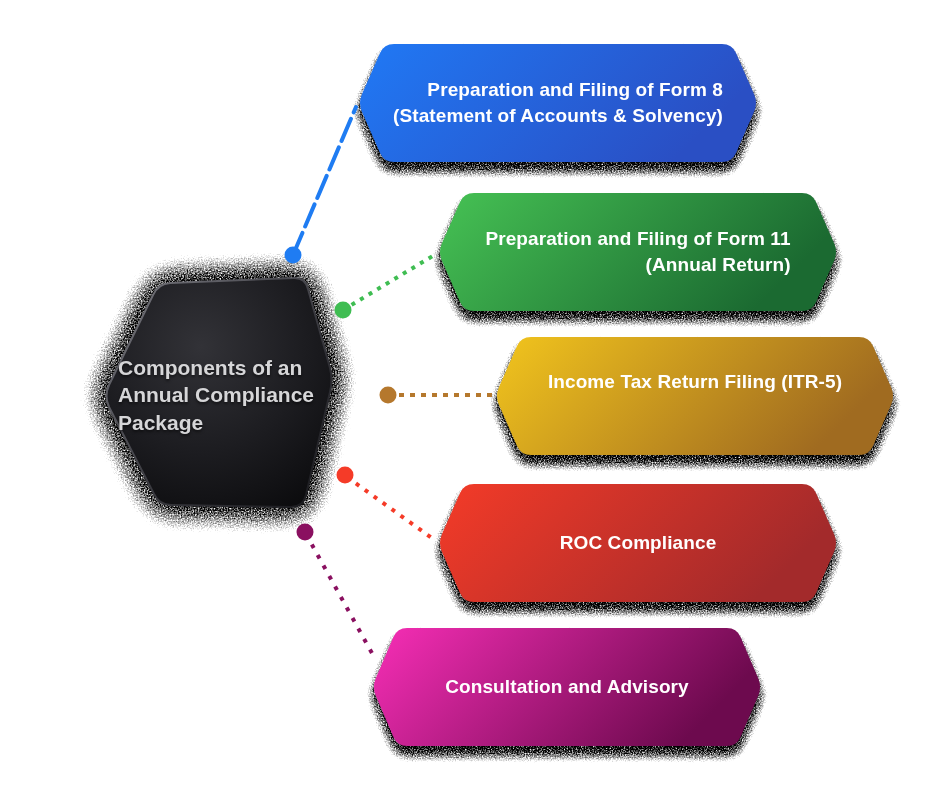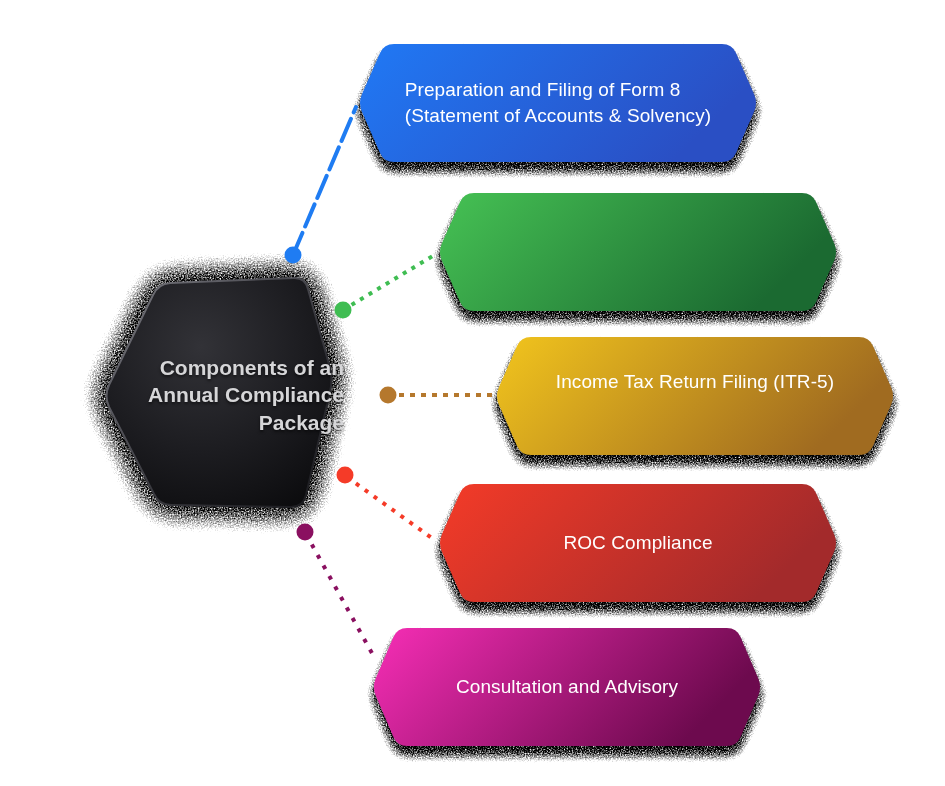--- a/index.html
+++ b/index.html
@@ -3,26 +3,26 @@
 <meta charset="utf-8">
 <style>
   html,body{margin:0;padding:0;background:#ffffff;}
   .stage{
     position:relative;width:945px;height:786px;overflow:hidden;
     font-family:"Liberation Sans", sans-serif;background:#ffffff;
   }
   .stage svg{position:absolute;left:0;top:0;}
   .blabel{
     position:absolute;height:118px;display:flex;align-items:center;justify-content:center;
-    text-align:left;white-space:pre-line;color:#ffffff;font-weight:400;
+    text-align:right;white-space:pre-line;color:#ffffff;font-weight:700;
     font-size:19px;line-height:1.38;letter-spacing:.1px;z-index:2;pointer-events:none;
   }
   .hex-title{
     position:absolute;left:118px;top:350px;width:226px;height:90px;
-    display:flex;align-items:center;justify-content:center;text-align:right;
+    display:flex;align-items:center;justify-content:center;text-align:left;
     color:#d6d6d8;font-weight:700;font-size:21px;line-height:1.29;
     text-shadow:0 2px 3px rgba(0,0,0,.55);z-index:2;pointer-events:none;
   }
 </style>
 </head>
 <body>
 
 <div class="stage">
 
   <svg width="945" height="786" viewBox="0 0 945 786">
@@ -104,17 +104,19 @@
     <circle cx="343" cy="310" r="8.5" fill="#3fbd52"></circle>
     <circle cx="388" cy="395" r="8.5" fill="#b5782d"></circle>
     <circle cx="345" cy="475" r="8.5" fill="#f53b28"></circle>
     <circle cx="305" cy="532" r="8.5" fill="#8a1060"></circle>
   </svg>
 
   <div class="hex-title">Components of an Annual Compliance Package</div>
 
   <div class="blabel" style="left:385px;top:44px;width:346px;">Preparation and Filing of Form 8
 (Statement of Accounts &amp; Solvency)</div>
+  <div class="blabel" style="left:465px;top:193px;width:346px;">Preparation and Filing of Form 11
+(Annual Return)</div>
   <div class="blabel" style="left:522px;top:323px;width:346px;">Income Tax Return Filing (ITR-5)</div>
   <div class="blabel" style="left:398px;top:628px;width:338px;">Consultation and Advisory</div>
   <div class="blabel" style="left:465px;top:484px;width:346px;">ROC Compliance</div>
 
 </div>
 
 </body></html>

